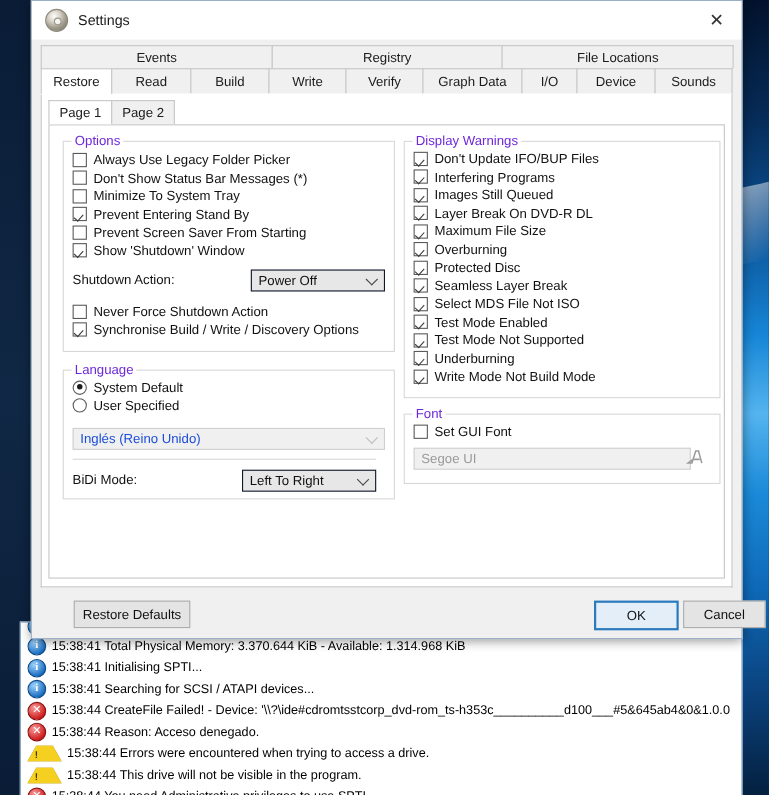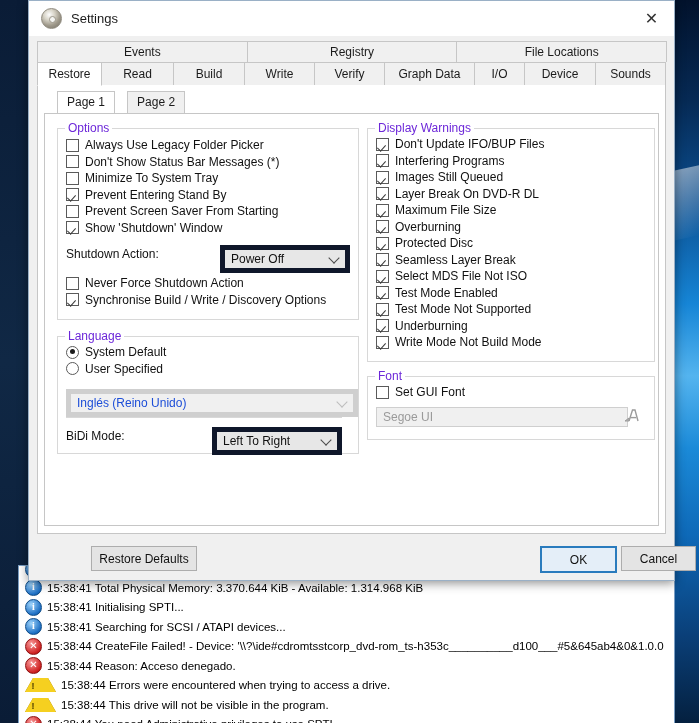--- a/index.html
+++ b/index.html
@@ -67,41 +67,41 @@
   .tab.sel{background:#ffffff;position:relative;z-index:3;}
   .tab.sel.bottomrow{border-bottom:1px solid #ffffff;margin-bottom:-1px;}
   #tabrow-top .tab{flex:1;}
   #tabrow-main{}
   #tabrow-main .tab{}
 
   #pagehost{margin:0 8px;background:#ffffff;border:1px solid #c6c6c6;border-top:none;height:448px;
     position:relative;}
   #subtabs{display:flex;padding:6px 0 0 6px;}
   .subtab{border:1px solid #c6c6c6;border-bottom:none;background:#f0f0f0;font-size:12px;
-    padding:3px 9px 4px 9px;margin-right:-1px;color:#1b1b1b;margin-left:13px;}
+    padding:3px 9px 4px 9px;margin-right:-1px;color:#1b1b1b;}
   .subtab.sel{background:#ffffff;position:relative;z-index:2;}
   #subpage{position:absolute;left:6px;right:6px;top:28px;bottom:7px;
     background:#ffffff;border:1px solid #c6c6c6;}
 
   
   .gbox{position:absolute;border:1px solid #d8d8d8;}
   .gbox > .glegend{position:absolute;top:-8px;left:7px;background:#ffffff;padding:0 3px;
     font-size:12px;color:#6d28d9;}
   .opt{display:flex;align-items:center;height:16.5px;font-size:12px;color:#111;}
   .cb{width:11px;height:11px;border:1px solid #5a5a5a;background:#fff;margin-right:6px;
     flex:0 0 11px;position:relative;}
   .cb.on:after{content:"";position:absolute;left:2px;top:4px;width:4px;height:7px;
     border:solid #3c3c3c;border-width:0 1.6px 1.6px 0;transform:rotate(42deg);}
   .rb{width:11px;height:11px;border:1px solid #5a5a5a;border-radius:50%;background:#fff;
     margin-right:6px;flex:0 0 11px;position:relative;}
   .rb.on:after{content:"";position:absolute;left:2.5px;top:2.5px;width:5px;height:5px;
     border-radius:50%;background:#1b1b1b;}
   .lbl{font-size:12px;color:#111;}
 
-  .combo{border:5px solid #0f172a;background:#e7e7e7;height:18px;display:flex;align-items:center;
+  .combo{border:1px solid #0f172a;background:#e7e7e7;height:18px;display:flex;align-items:center;
     padding:0 0 0 6px;font-size:12px;color:#111;position:relative;}
   .combo .chev{position:absolute;right:7px;top:4px;width:7px;height:7px;
     border:solid #4a4a4a;border-width:0 1.3px 1.3px 0;transform:rotate(45deg);}
   .combo.disabled{background:#f0f0f0;border-color:#cfcfcf;color:#1d4ed8;}
   .combo.disabled .chev{border-color:#bdbdbd;}
   .txtbox{border:1px solid #cfcfcf;background:#f0f0f0;height:18px;display:flex;align-items:center;
     padding:0 6px;font-size:12px;color:#9a9a9a;}
 
   #btnbar{position:absolute;left:0;right:0;bottom:0;height:42px;}
   .btn{position:absolute;height:23px;border:1px solid #adadad;background:#e4e4e4;
@@ -348,18 +348,18 @@
           <path d="M6 14 L9.5 3 L12 3 L15 14" fill="none" stroke="#9b9b9b" stroke-width="1.4"></path>
           <path d="M7.4 10.6 L13.2 10.6" stroke="#9b9b9b" stroke-width="1.4"></path>
           <path d="M2 14 L6 11 L6 14 Z" fill="#b5b5b5" stroke="#9b9b9b" stroke-width="1"></path>
         </svg>
       </div>
 
     </div>
   </div>
 
   <div id="btnbar">
-    <div class="btn" style="left:38px;top:8px;width:104px;margin-left:24px;">Restore Defaults</div>
+    <div class="btn" style="left:38px;top:8px;width:104px;">Restore Defaults</div>
     <div class="btn def" style="left:511px;top:8px;width:73px;">OK</div>
     <div class="btn" style="left:592px;top:8px;width:73px;">Cancel</div>
   </div>
 
 </div>
 
 </body></html>

